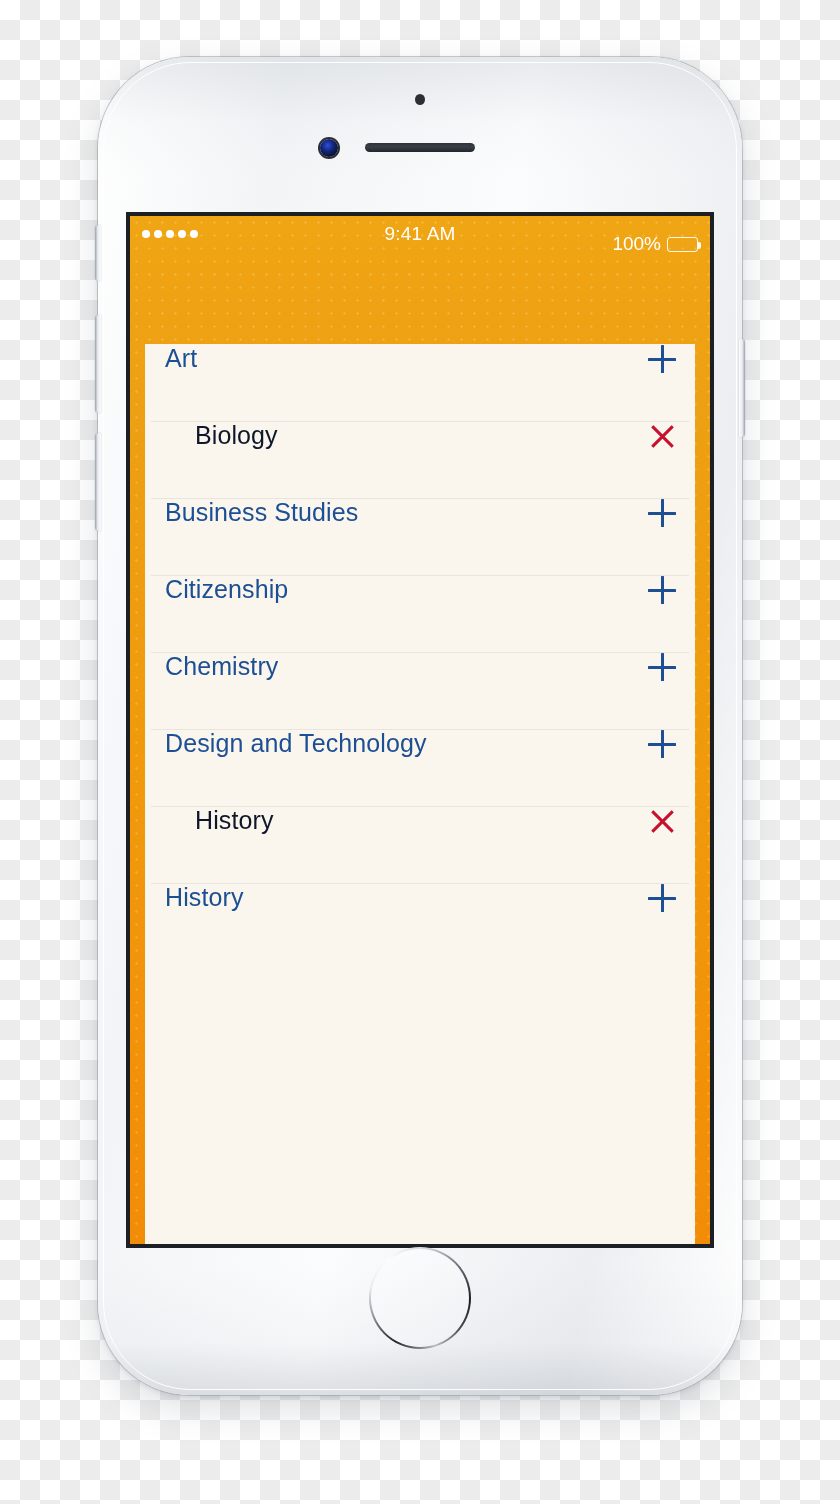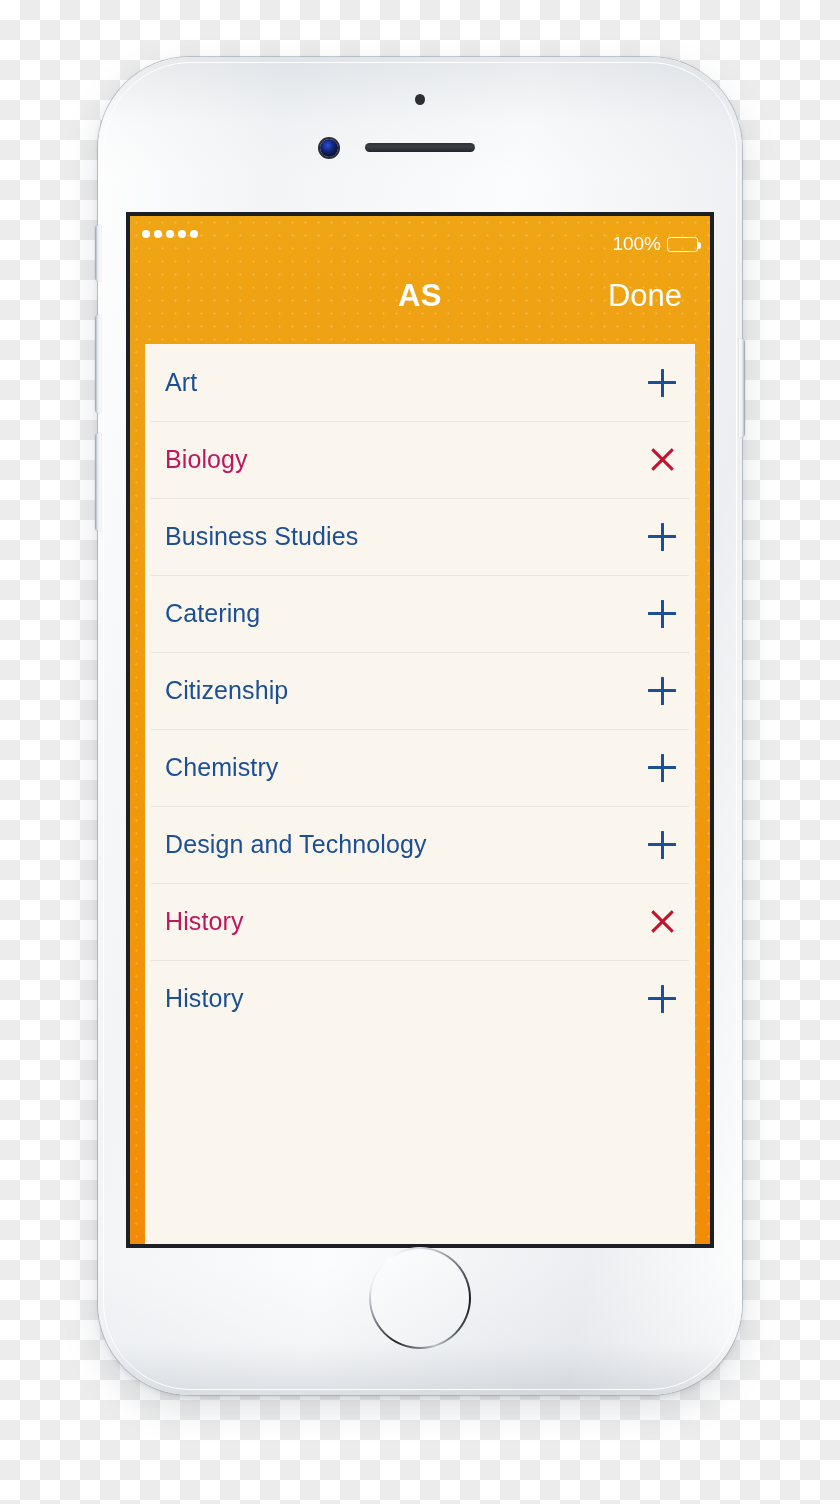--- a/index.html
+++ b/index.html
@@ -280,40 +280,39 @@
     top: 128px;
     right: 15px;
     bottom: 0;
     background: #faf6ed;
     overflow: hidden;
   }
   .subject-row {
     position: relative;
     height: 77px;
     display: flex;
-    align-items: center;
     padding: 0 18px 0 20px;
     box-sizing: border-box;
     cursor: pointer;
   }
   .subject-row + .subject-row::before {
     content: "";
     position: absolute;
     top: 0;
     left: 6px;
     right: 6px;
     height: 1px;
     background: #e8e5dd;
   }
   .subject-label {
     font-size: 25px;
     letter-spacing: 0.1px;
   }
   .subject-label.unselected { color: #1c4f94; }
-  .subject-label.selected   { color: #be185d; }
+  .subject-label.selected   { color: #0f172a; margin-left: 30px; }
 
   .action-icon {
     margin-left: auto;
     width: 30px;
     height: 30px;
     position: relative;
     flex: none;
   }
   
   .action-icon.plus::before,
@@ -369,49 +368,42 @@
     <div id="app-bg"></div>
 
     <div id="status-bar">
       <div id="signal-dots">
         <i></i>
           <i></i>
           <i></i>
           <i></i>
           <i></i>
       </div>
+      <div id="status-time">9:41 AM</div>
       <div id="status-right">
         <span>100%</span>
         <span id="battery-icon">
           <span id="battery-fill"></span>
           <span id="battery-cap"></span>
         </span>
       </div>
     </div>
 
-    <div id="nav-bar">
-      <div id="nav-title">AS</div>
-      <div id="nav-done">Done</div>
-    </div>
 
     <div id="list-card">
         <div class="subject-row">
           <span class="subject-label unselected">Art</span>
           <span class="action-icon plus"></span>
         </div>
         <div class="subject-row">
           <span class="subject-label selected">Biology</span>
           <span class="action-icon cross"></span>
         </div>
         <div class="subject-row">
           <span class="subject-label unselected">Business Studies</span>
-          <span class="action-icon plus"></span>
-        </div>
-        <div class="subject-row">
-          <span class="subject-label unselected">Catering</span>
           <span class="action-icon plus"></span>
         </div>
         <div class="subject-row">
           <span class="subject-label unselected">Citizenship</span>
           <span class="action-icon plus"></span>
         </div>
         <div class="subject-row">
           <span class="subject-label unselected">Chemistry</span>
           <span class="action-icon plus"></span>
         </div>

